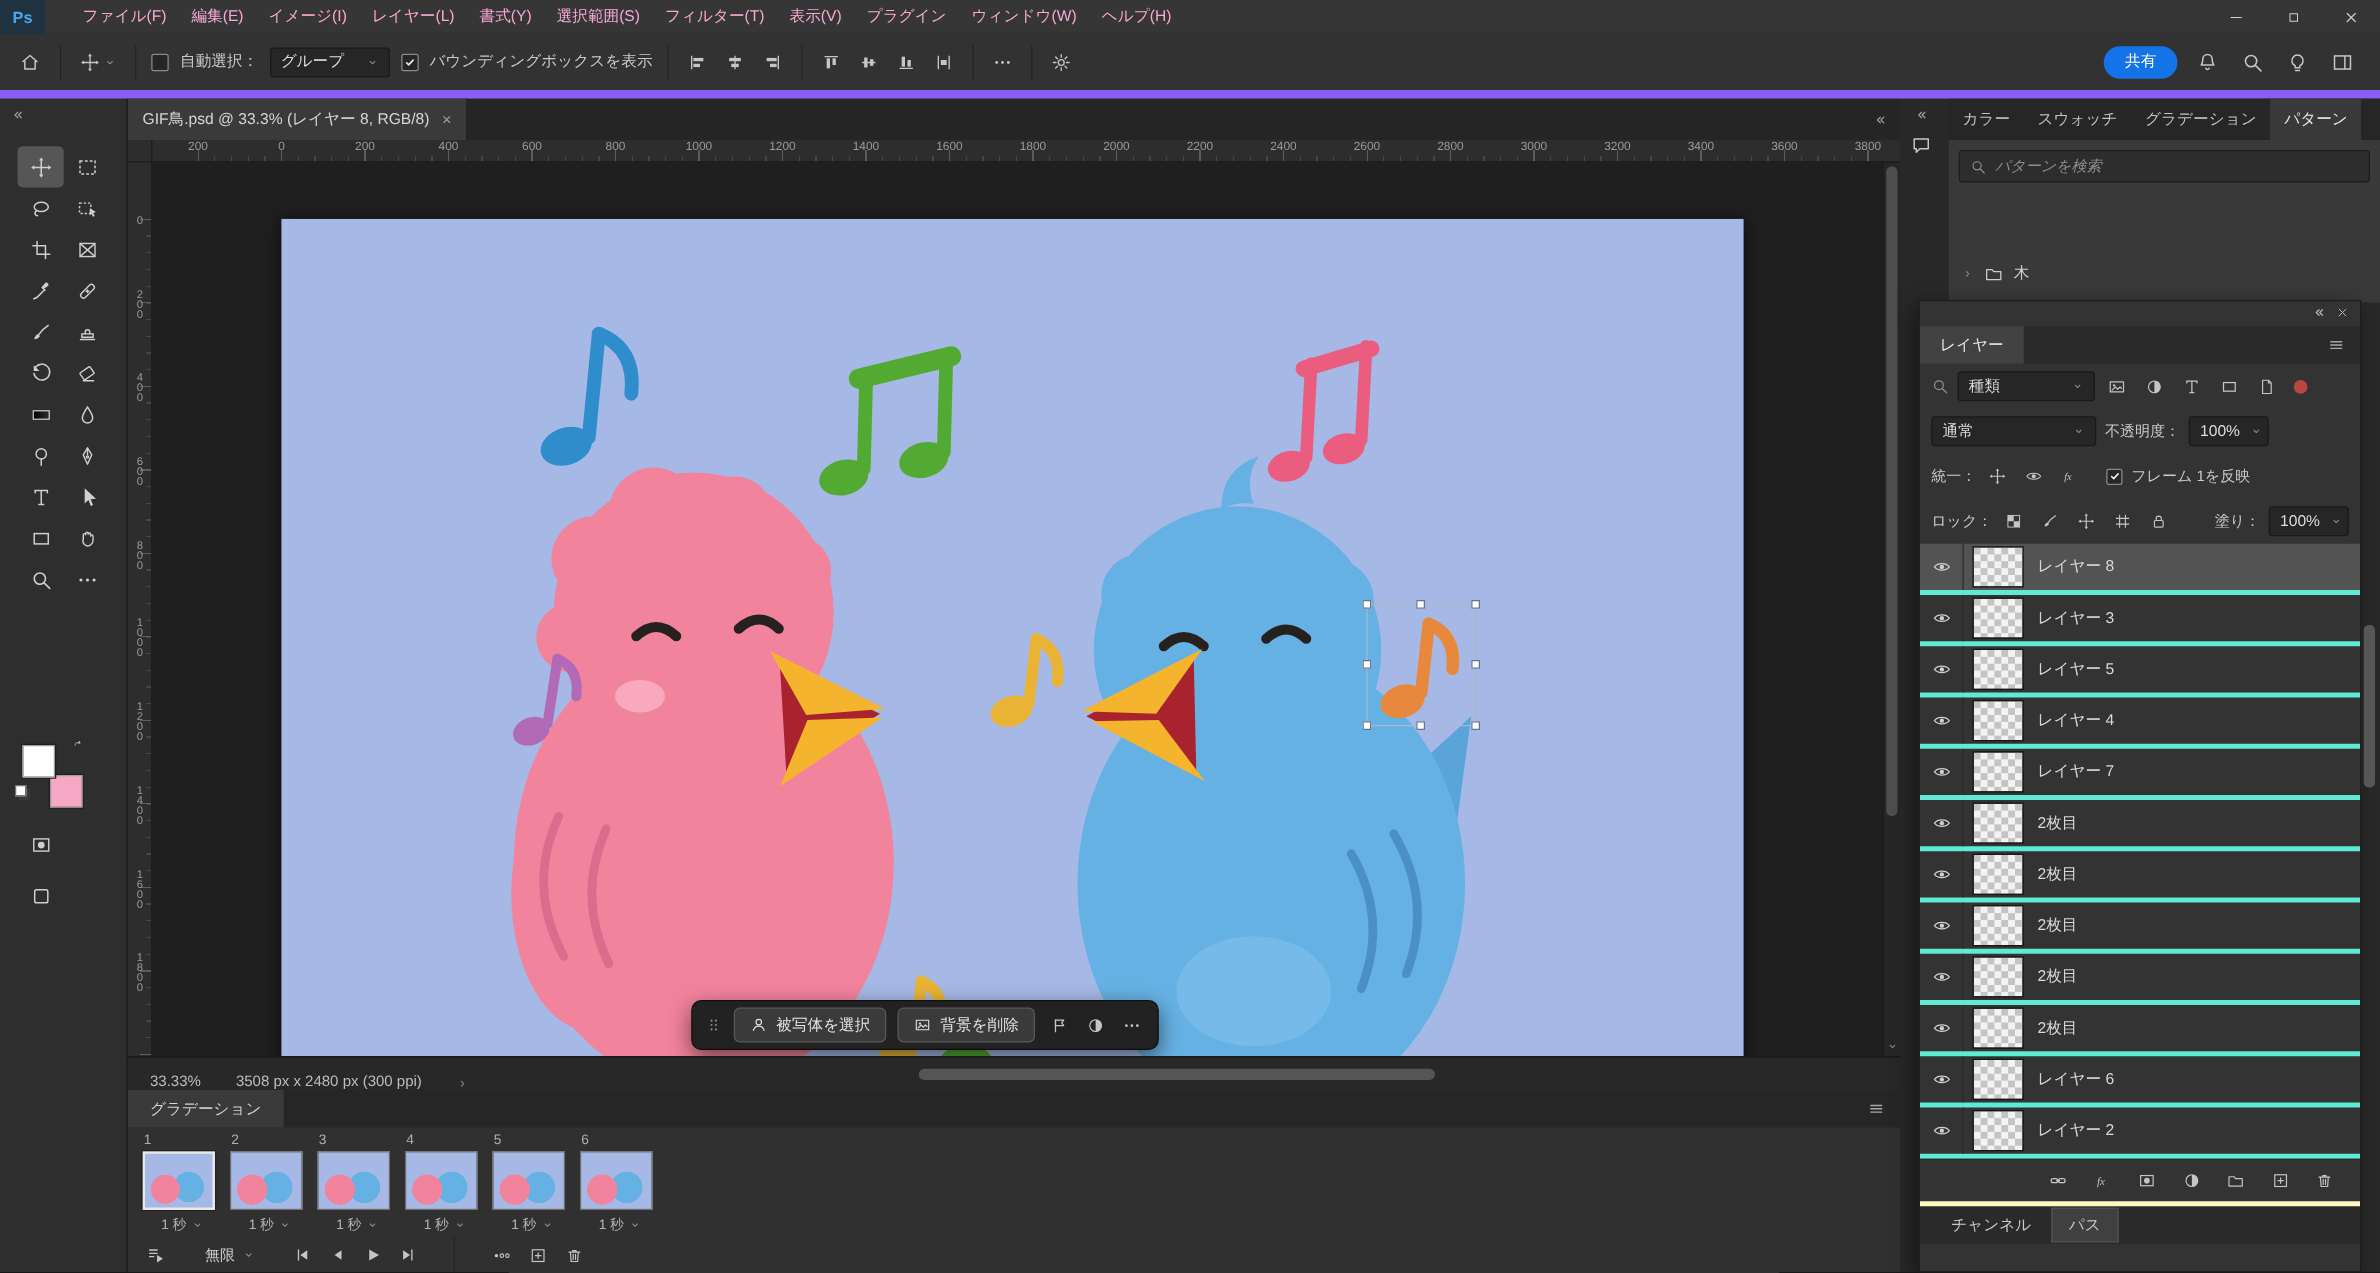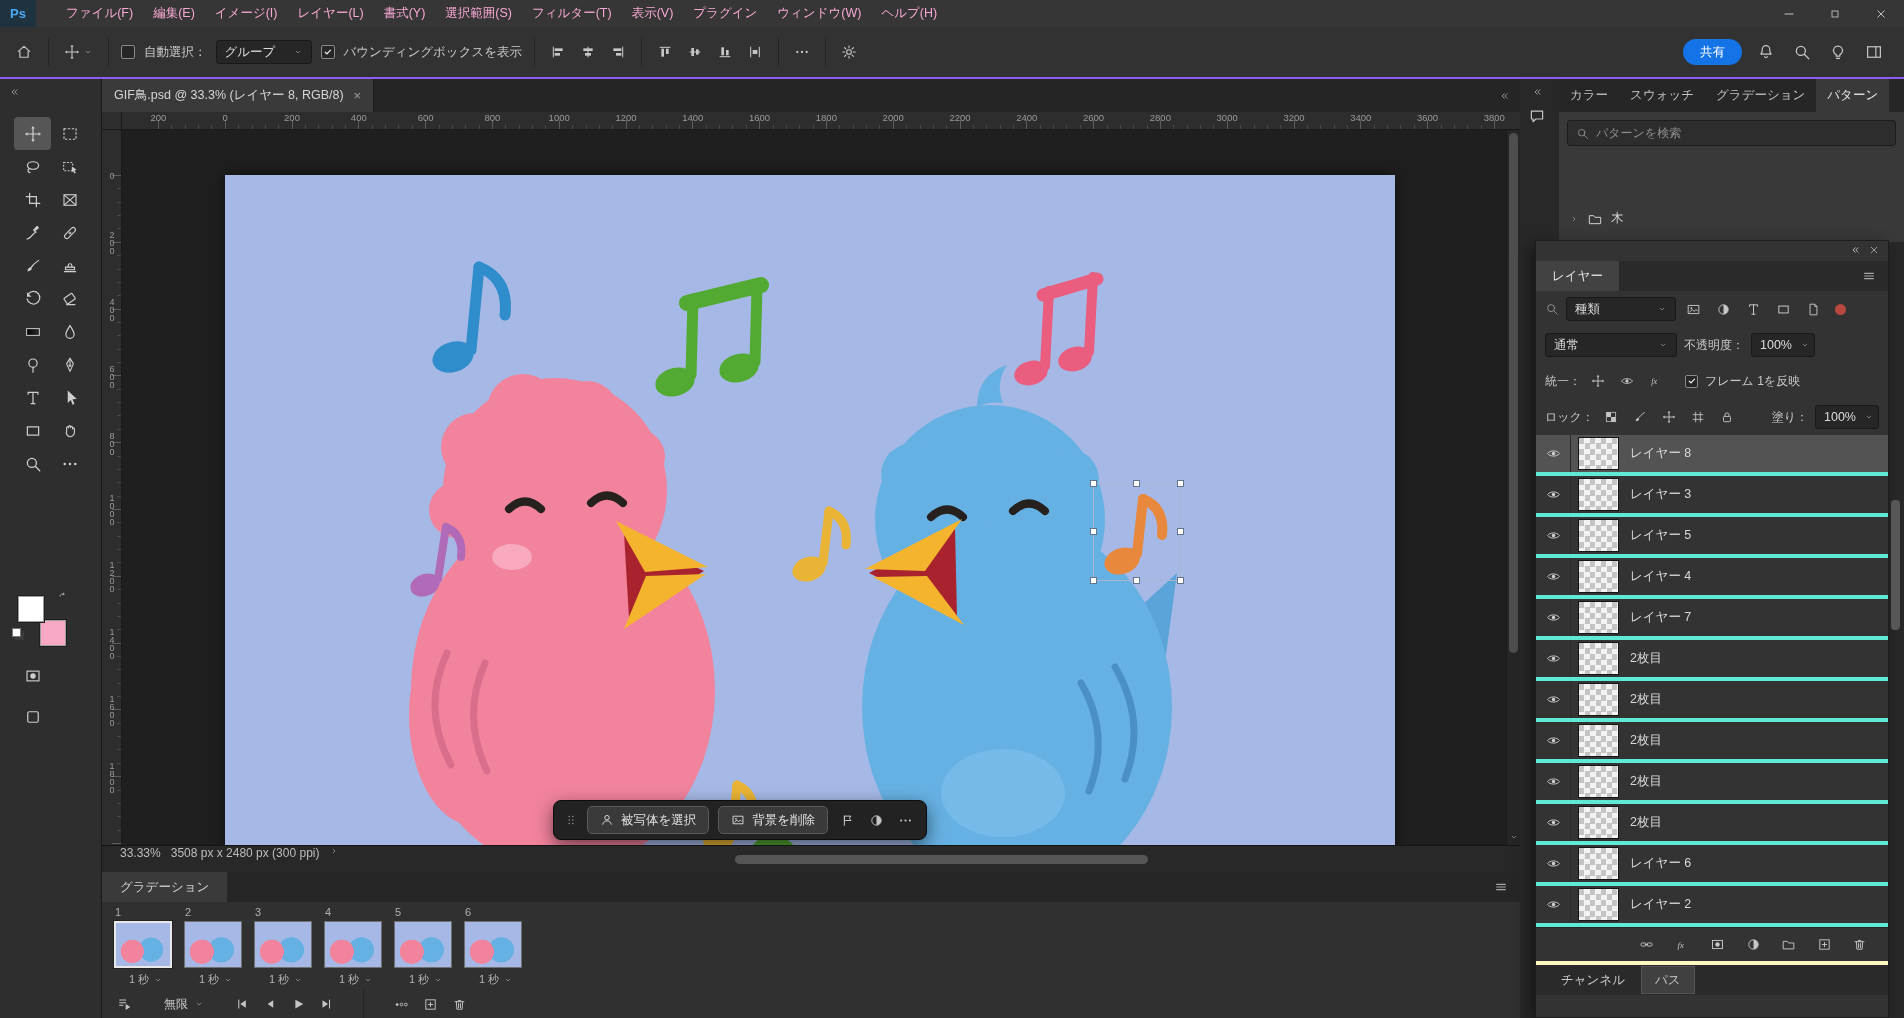--- a/index.html
+++ b/index.html
@@ -12,21 +12,21 @@
   .dim{color:#8f8f8f}
   
   .menubar{position:absolute;left:0;top:0;right:0;height:27px;background:#363636;display:flex;align-items:center;z-index:40}
   .pslogo{width:36px;height:27px;background:#1e3240;color:#4aa9f5;font-weight:bold;font-size:13px;
           display:flex;align-items:center;justify-content:center;margin-right:20px}
   .menuitems{display:flex;height:27px;align-items:center}
   .menu-item{padding:0 10px;line-height:27px;color:#f9a8d4;cursor:default;white-space:nowrap}
   .wincontrols{margin-left:auto;display:flex;height:27px}
   .winbtn{width:46px;display:flex;align-items:center;justify-content:center;color:#cfcfcf}
   
-  .optionsbar{position:absolute;left:0;top:27px;right:0;height:52px;background:#323232;border-bottom:2px solid #8b5cf6;
+  .optionsbar{position:absolute;left:0;top:27px;right:0;height:52px;background:#323232;border-bottom:7px solid #8b5cf6;
               display:flex;align-items:center;padding:0 12px;gap:9px}
   .vsep{width:1px;height:28px;background:#242424;margin:0 3px}
   .obtn{display:flex;align-items:center;justify-content:center;color:#c6c6c6;background:none;border:none;padding:3px;border-radius:3px;gap:3px;cursor:pointer}
   .cb{width:14px;height:14px;border:1px solid #8a8a8a;border-radius:2px;background:#262626;display:flex;align-items:center;justify-content:center;color:#eee;flex:0 0 auto}
   .oblabel{color:#c9c9c9;white-space:nowrap}
   .dd{display:flex;align-items:center;justify-content:space-between;gap:8px;background:#262626;border:1px solid #191919;
       border-radius:3px;height:24px;padding:0 8px;color:#ddd;min-width:96px;white-space:nowrap}
   .icongroup{display:flex;align-items:center;gap:8px}
   .icongroup.sm{gap:9px}
   .obright{margin-left:auto;display:flex;align-items:center;gap:12px;padding-right:6px}
@@ -78,21 +78,21 @@
   .ctxbar{position:absolute;left:431px;top:670px;height:40px;background:#222;border:1px solid #0e0e0e;border-radius:8px;
           display:flex;align-items:center;gap:9px;padding:0 10px;box-shadow:0 6px 18px rgba(0,0,0,.55);z-index:6}
   .ctxbtn{display:flex;align-items:center;gap:7px;background:#3a3a3a;border:1px solid #5a5a5a;border-radius:5px;height:28px;
           padding:0 12px;color:#e2e2e2;font-size:12.5px;cursor:pointer;white-space:nowrap}
   .grip{color:#8b8b8b}
   .vscroll{position:absolute;right:0;top:0;width:14px;height:100%;background:#262626;border-left:1px solid #1a1a1a}
   .vthumb{position:absolute;left:2px;top:3px;width:9px;height:520px;background:#4e4e4e;border-radius:5px}
   .varrow{position:absolute;left:2px;bottom:3px;color:#8a8a8a}
   
   .statusbar{position:absolute;left:102px;top:845px;width:1418px;height:27px;background:#282828;border-top:1px solid #141414;
-             display:flex;align-items:flex-start;gap:10px;padding-left:18px;font-size:12px;color:#bdbdbd}
+             display:flex;align-items:flex-end;gap:28px;padding-left:18px;font-size:12px;color:#bdbdbd}
   .hscrollthumb{position:absolute;left:633px;top:9px;width:413px;height:9px;background:#555;border-radius:5px}
   
   .timeline{position:absolute;left:102px;top:872px;width:1418px;height:146px;background:#303030}
   .tl-tabs{height:30px;background:#262626;display:flex;align-items:stretch}
   .tl-tab{background:#3a3a3a;padding:0 18px;line-height:30px;color:#d2d2d2}
   .tlmenu{margin-left:auto;display:flex;align-items:center;padding-right:12px;color:#a8a8a8}
   .tl-frames{position:absolute;left:12px;top:34px;display:flex;gap:6px}
   .frame{width:64px;cursor:pointer}
   .fnum{font-size:11px;color:#b0b0b0;height:15px;padding-left:1px}
   .fthumb{width:58px;height:47px;border:1px solid #707070}
@@ -107,21 +107,21 @@
   .commentstrip{position:absolute;left:0;top:0;width:39px;height:160px}
   .commentstrip .collapser{position:absolute;left:11px;top:7px}
   .commenticon{position:absolute;left:8px;top:28px;color:#c6c6c6}
   .patternpanel{position:absolute;left:39px;top:0;right:0}
   .ptabs{height:33px;background:#262626;display:flex}
   .ptab{padding:0 11px;line-height:33px;color:#c3c3c3;cursor:pointer;white-space:nowrap}
   .ptab.selected{background:#393939;color:#e8e8e8}
   .pbody{background:#393939;height:130px;position:relative}
   .searchfield{position:absolute;left:8px;right:8px;top:8px;height:26px;background:#2d2d2d;border:1px solid #1c1c1c;border-radius:3px;
                display:flex;align-items:center;gap:7px;padding:0 8px;color:#8e8e8e;cursor:text}
-  .placeholder{font-size:12px;color:#8e8e8e}
+  .placeholder{font-style:italic;font-size:12px;color:#8e8e8e}
   .folderrow{position:absolute;left:10px;top:98px;display:flex;align-items:center;gap:8px;color:#cfcfcf;cursor:pointer}
   .layerspanel{position:absolute;left:15px;top:161px;width:354px;height:778px;background:#333;border:1px solid #1d1d1d;
                box-shadow:-5px 5px 16px rgba(0,0,0,.45)}
   .lp-head{height:20px;position:relative}
   .lp-head .obtn{position:absolute;top:2px;color:#b5b5b5;padding:1px}
   .lp-head .b1{right:26px}.lp-head .b2{right:7px}
   .lp-tabrow{height:30px;background:#2a2a2a;display:flex;align-items:stretch}
   .lp-tab{background:#424242;padding:0 16px;line-height:30px;color:#e3e3e3}
   .lp-filter,.lp-blend,.lp-unify,.lp-lock{display:flex;align-items:center;padding:0 9px;gap:7px;height:36px}
   .lp-label{font-size:12px;color:#c9c9c9;white-space:nowrap}

